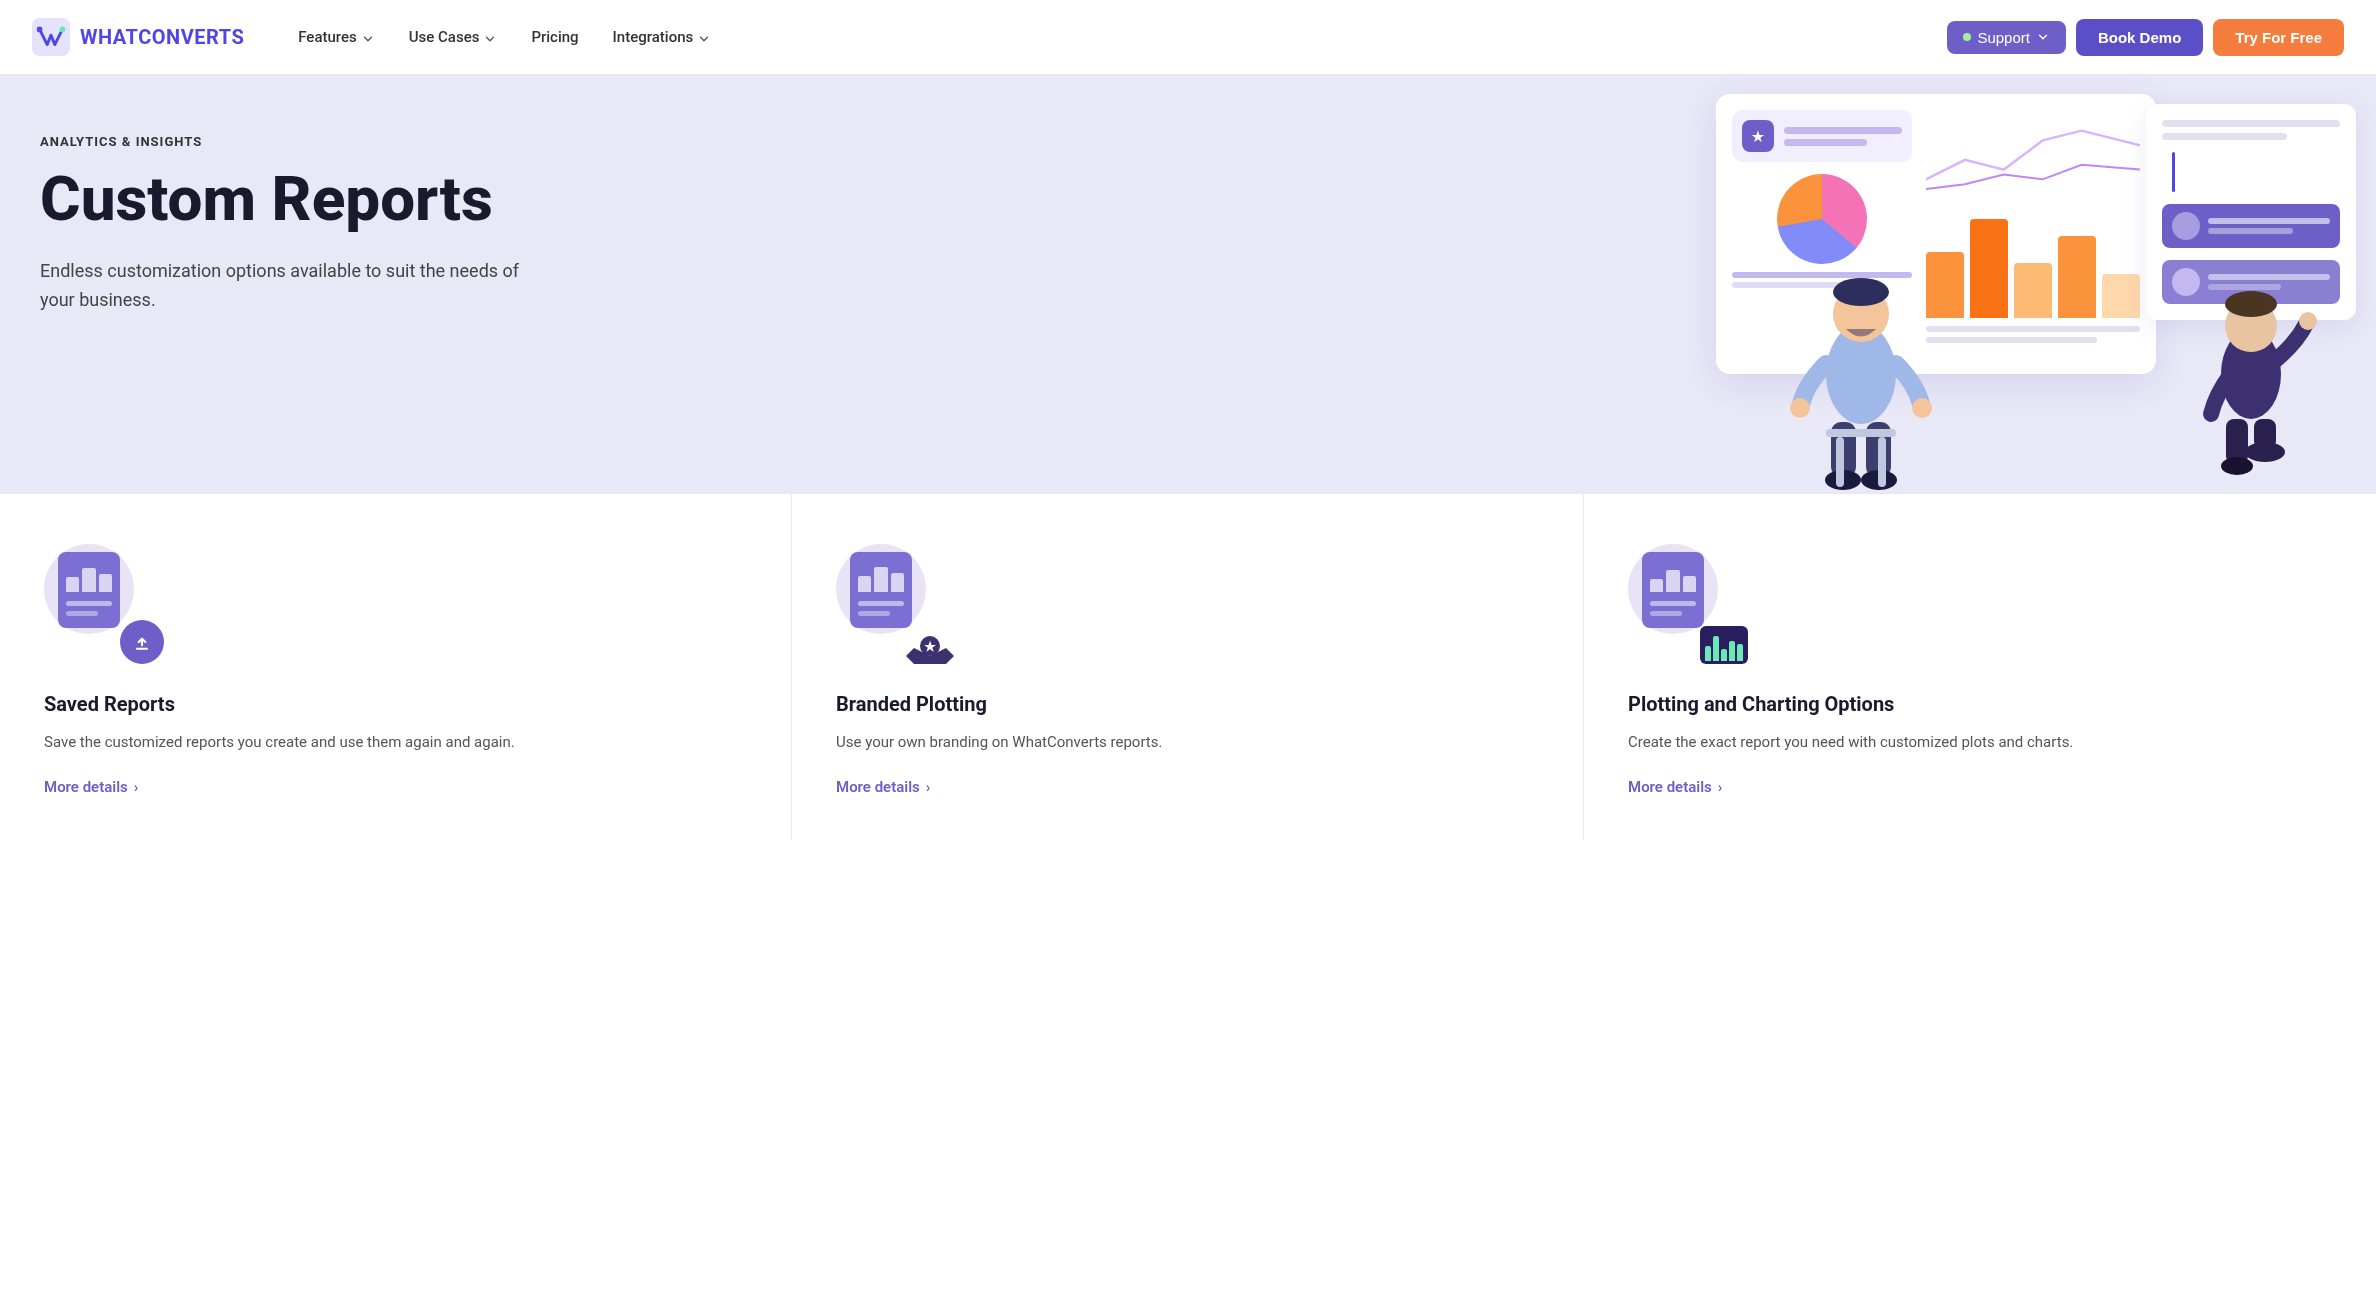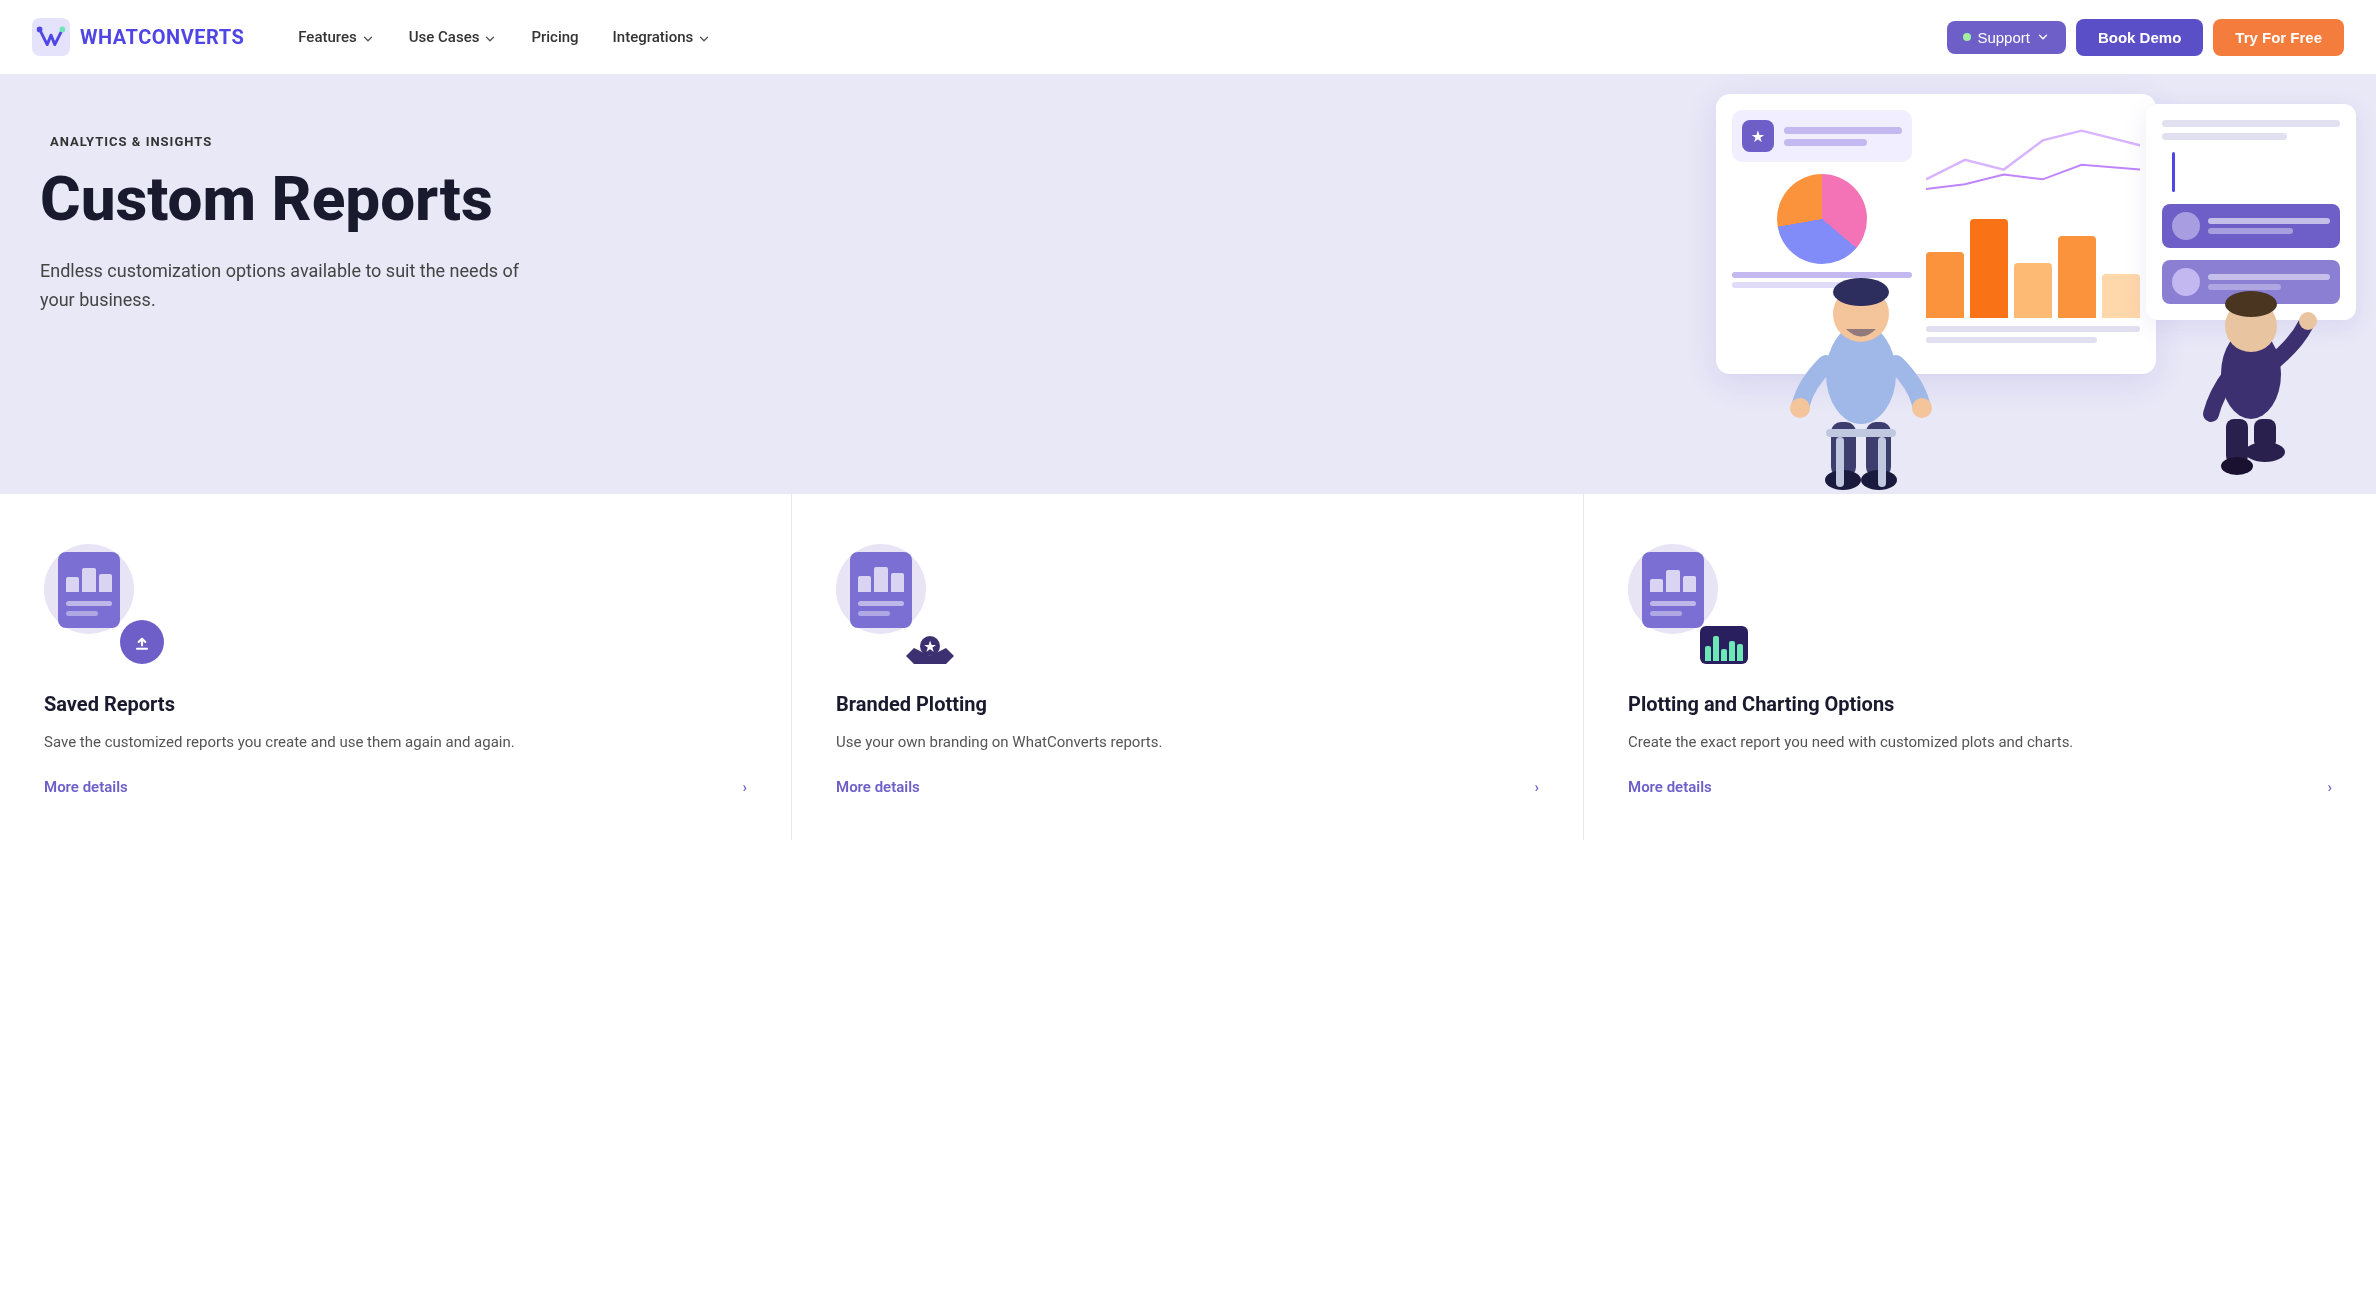--- a/index.html
+++ b/index.html
@@ -108,21 +108,20 @@
     .hero-content {
       max-width: 600px;
     }
     .hero-tag {
       font-size: 13px;
       font-weight: 700;
       color: #333;
       letter-spacing: 1px;
       text-transform: uppercase;
       margin-bottom: 16px;
-      margin-left: 10px;
     }
     .hero-title {
       font-size: 62px;
       font-weight: 800;
       color: #1a1a2e;
       line-height: 1.1;
       margin-bottom: 24px;
     }
     .hero-desc {
       font-size: 18px;
@@ -183,21 +182,20 @@
     }
     .more-details {
       color: #6d5fc7;
       font-size: 15px;
       font-weight: 600;
       display: flex;
       align-items: center;
       gap: 6px;
       cursor: pointer;
       text-decoration: none;
-      justify-content: space-between;
     }
   </style>
 </head>
 <body>
 
 <nav>
   <a class="logo-wrap" href="#">
 
     <svg class="logo-icon" viewBox="0 0 40 40" fill="none" xmlns="http://www.w3.org/2000/svg">
       <rect width="40" height="40" rx="8" fill="#4f46e5" opacity="0.15"></rect>

